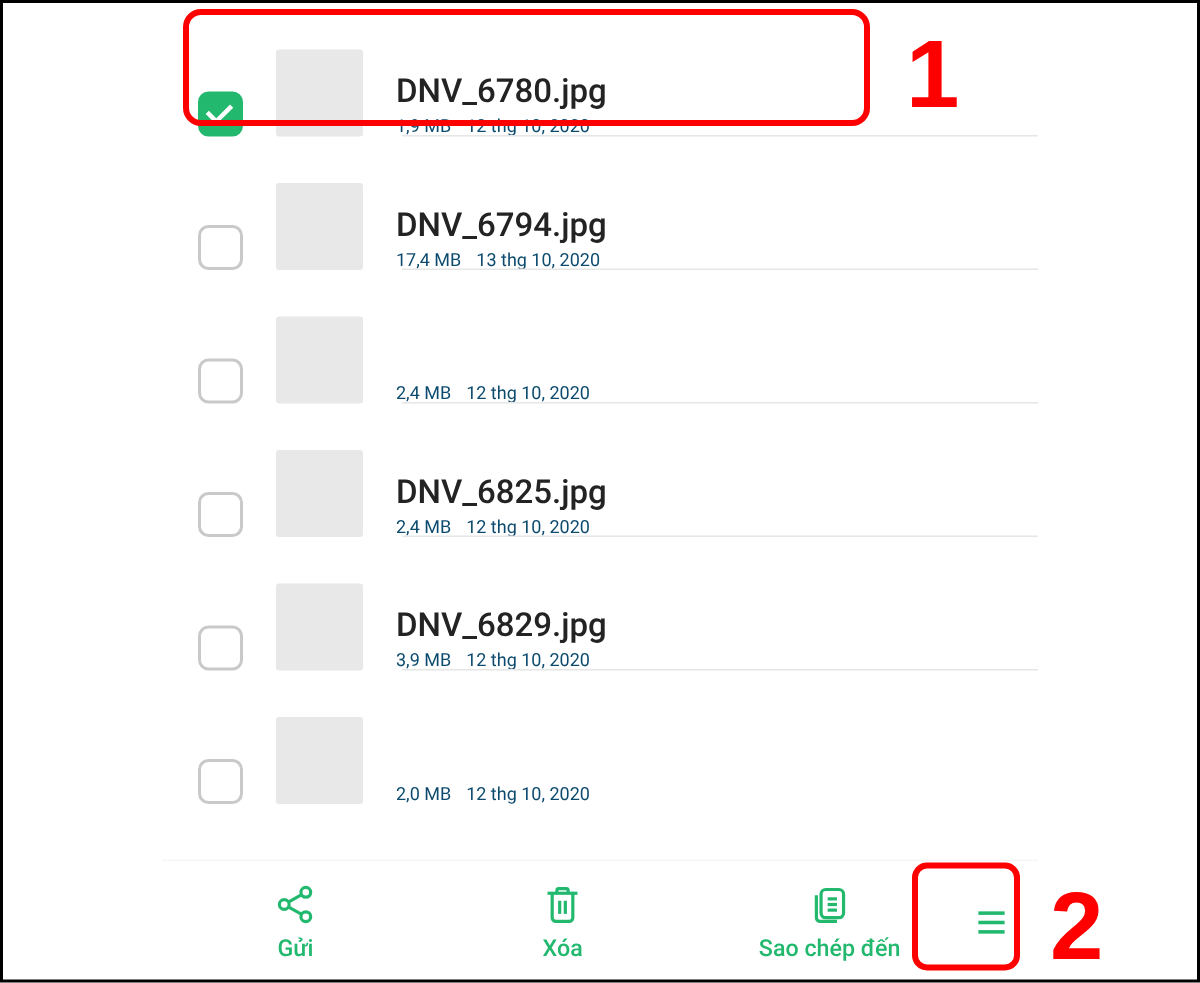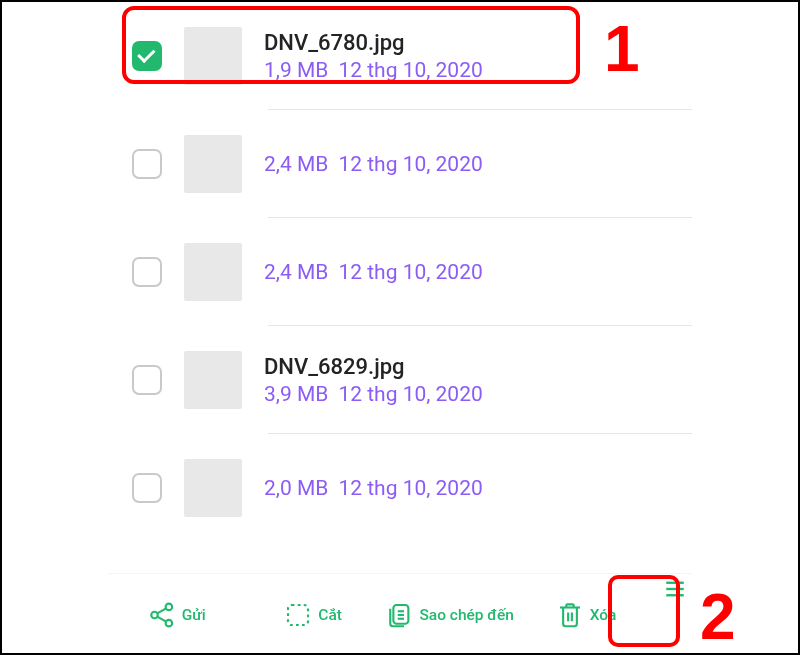--- a/index.html
+++ b/index.html
@@ -32,22 +32,22 @@
     position: absolute;
     top: 2px;
     left: 0;
     right: 0;
     bottom: 82px;
     overflow: hidden;
   }
   .row {
     position: relative;
     display: flex;
-    align-items: center;
-    height: 108px;
+    align-items: flex-end;
+    height: 89px;
     padding: 0 20px 0 24px;
   }
   .divider {
     position: absolute;
     left: 160px;
     right: 0;
     bottom: 0;
     height: 1px;
     background: #e6e6e6;
   }
@@ -85,22 +85,22 @@
     border-radius: 2px;
   }
   .meta { flex: 1; }
   .fname {
     font-size: 22px;
     color: #232323;
     font-weight: 500;
     margin-bottom: 3px;
   }
   .sub {
-    font-size: 21px;
-    color: #8b5cf6;
+    font-size: 12px;
+    color: #0c4a6e;
   }
   .sub .size { margin-right: 10px; }
 
   .highlight1 {
     position: absolute;
     border: 4px solid #ff0000;
     border-radius: 12px;
     pointer-events: none;
     z-index: 20;
   }
@@ -117,21 +117,21 @@
     position: absolute;
     left: 0; right: 0; bottom: 0;
     height: 82px;
     display: flex;
     border-top: 1px solid #f5f5f5;
     background: #fff;
   }
   .tbtn {
     flex: 1;
     display: flex;
-    flex-direction: row;
+    flex-direction: column;
     align-items: center;
     justify-content: center;
     gap: 5px;
     color: #22b96f;
     font-size: 15.5px;
     font-weight: 500;
     text-align: center;
   }
   .tbtn svg { width: 30px; height: 30px; }
   .tbtn.more { flex: 0.28; align-items:flex-start;}
@@ -161,36 +161,48 @@
       <div class="thumb"></div>
       <div class="meta">
         <div class="fname">DNV_6780.jpg</div>
         <div class="sub">
           <span class="size">1,9 MB</span><span>12 thg 10, 2020</span>
         </div>
       </div>
       <div class="divider"></div>
     </div>
 
+    <div class="row">
+      <div class="checkbox unchecked"></div>
+      <div class="thumb"></div>
+      <div class="meta">
+        <div class="fname">DNV_6794.jpg</div>
+        <div class="sub">
+          <span class="size">17,4 MB</span><span>13 thg 10, 2020</span>
+        </div>
+      </div>
+      <div class="divider"></div>
+    </div>
 
     <div class="row">
       <div class="checkbox unchecked"></div>
       <div class="thumb"></div>
       <div class="meta">
         <div class="sub">
           <span class="size">2,4 MB</span><span>12 thg 10, 2020</span>
         </div>
       </div>
       <div class="divider"></div>
     </div>
 
     <div class="row">
       <div class="checkbox unchecked"></div>
       <div class="thumb"></div>
       <div class="meta">
+        <div class="fname">DNV_6825.jpg</div>
         <div class="sub">
           <span class="size">2,4 MB</span><span>12 thg 10, 2020</span>
         </div>
       </div>
       <div class="divider"></div>
     </div>
 
     <div class="row">
       <div class="checkbox unchecked"></div>
       <div class="thumb"></div>
@@ -221,49 +233,43 @@
       <svg viewBox="0 0 24 24" fill="none" stroke="#22b96f" stroke-width="1.7">
         <circle cx="6" cy="12" r="2.6"></circle>
           <circle cx="17.5" cy="5.5" r="2.6"></circle>
           <circle cx="17.5" cy="18.5" r="2.6"></circle>
         <line x1="8.2" y1="10.7" x2="15.3" y2="6.7"></line>
           <line x1="8.2" y1="13.3" x2="15.3" y2="17.3"></line>
       </svg>
       <span>Gửi</span>
     </div>
 
+
     <div class="tbtn">
-      <svg viewBox="0 0 24 24" fill="none" stroke="#22b96f" stroke-width="1.7" stroke-dasharray="2.2 2.6">
-        <rect x="4" y="4" width="16" height="16" rx="3"></rect>
-      </svg>
-      <span>Cắt</span>
+      <svg viewBox="0 0 24 24" fill="none" stroke="#22b96f" stroke-width="1.7">
+        <path d="M4 6 H20"></path>
+          <path d="M9 6 V4.5 a1 1 0 0 1 1-1 h4 a1 1 0 0 1 1 1 V6"></path>
+        <path d="M6.5 6 V19 a2 2 0 0 0 2 2 h7 a2 2 0 0 0 2-2 V6"></path>
+        <line x1="10.5" y1="10" x2="10.5" y2="17"></line>
+          <line x1="13.5" y1="10" x2="13.5" y2="17"></line>
+      </svg>
+      <span>Xóa</span>
     </div>
 
     <div class="tbtn">
       <svg viewBox="0 0 24 24" fill="none" stroke="#22b96f" stroke-width="1.7">
         <rect x="7.5" y="4" width="12" height="15" rx="2.5"></rect>
         <path d="M5 7 V19 a2 2 0 0 0 2 2 H16"></path>
         <line x1="11" y1="9" x2="16" y2="9"></line>
           <line x1="11" y1="12" x2="16" y2="12"></line>
           <line x1="11" y1="15" x2="16" y2="15"></line>
       </svg>
       <span>Sao chép đến</span>
     </div>
 
-    <div class="tbtn">
-      <svg viewBox="0 0 24 24" fill="none" stroke="#22b96f" stroke-width="1.7">
-        <path d="M4 6 H20"></path>
-          <path d="M9 6 V4.5 a1 1 0 0 1 1-1 h4 a1 1 0 0 1 1 1 V6"></path>
-        <path d="M6.5 6 V19 a2 2 0 0 0 2 2 h7 a2 2 0 0 0 2-2 V6"></path>
-        <line x1="10.5" y1="10" x2="10.5" y2="17"></line>
-          <line x1="13.5" y1="10" x2="13.5" y2="17"></line>
-      </svg>
-      <span>Xóa</span>
-    </div>
-
     <div class="tbtn more">
       <svg viewBox="0 0 24 24" fill="none" stroke="#22b96f" stroke-width="1.9">
         <line x1="5" y1="7" x2="19" y2="7"></line>
           <line x1="5" y1="12" x2="19" y2="12"></line>
           <line x1="5" y1="17" x2="19" y2="17"></line>
       </svg>
     </div>
 
   </div>
 

